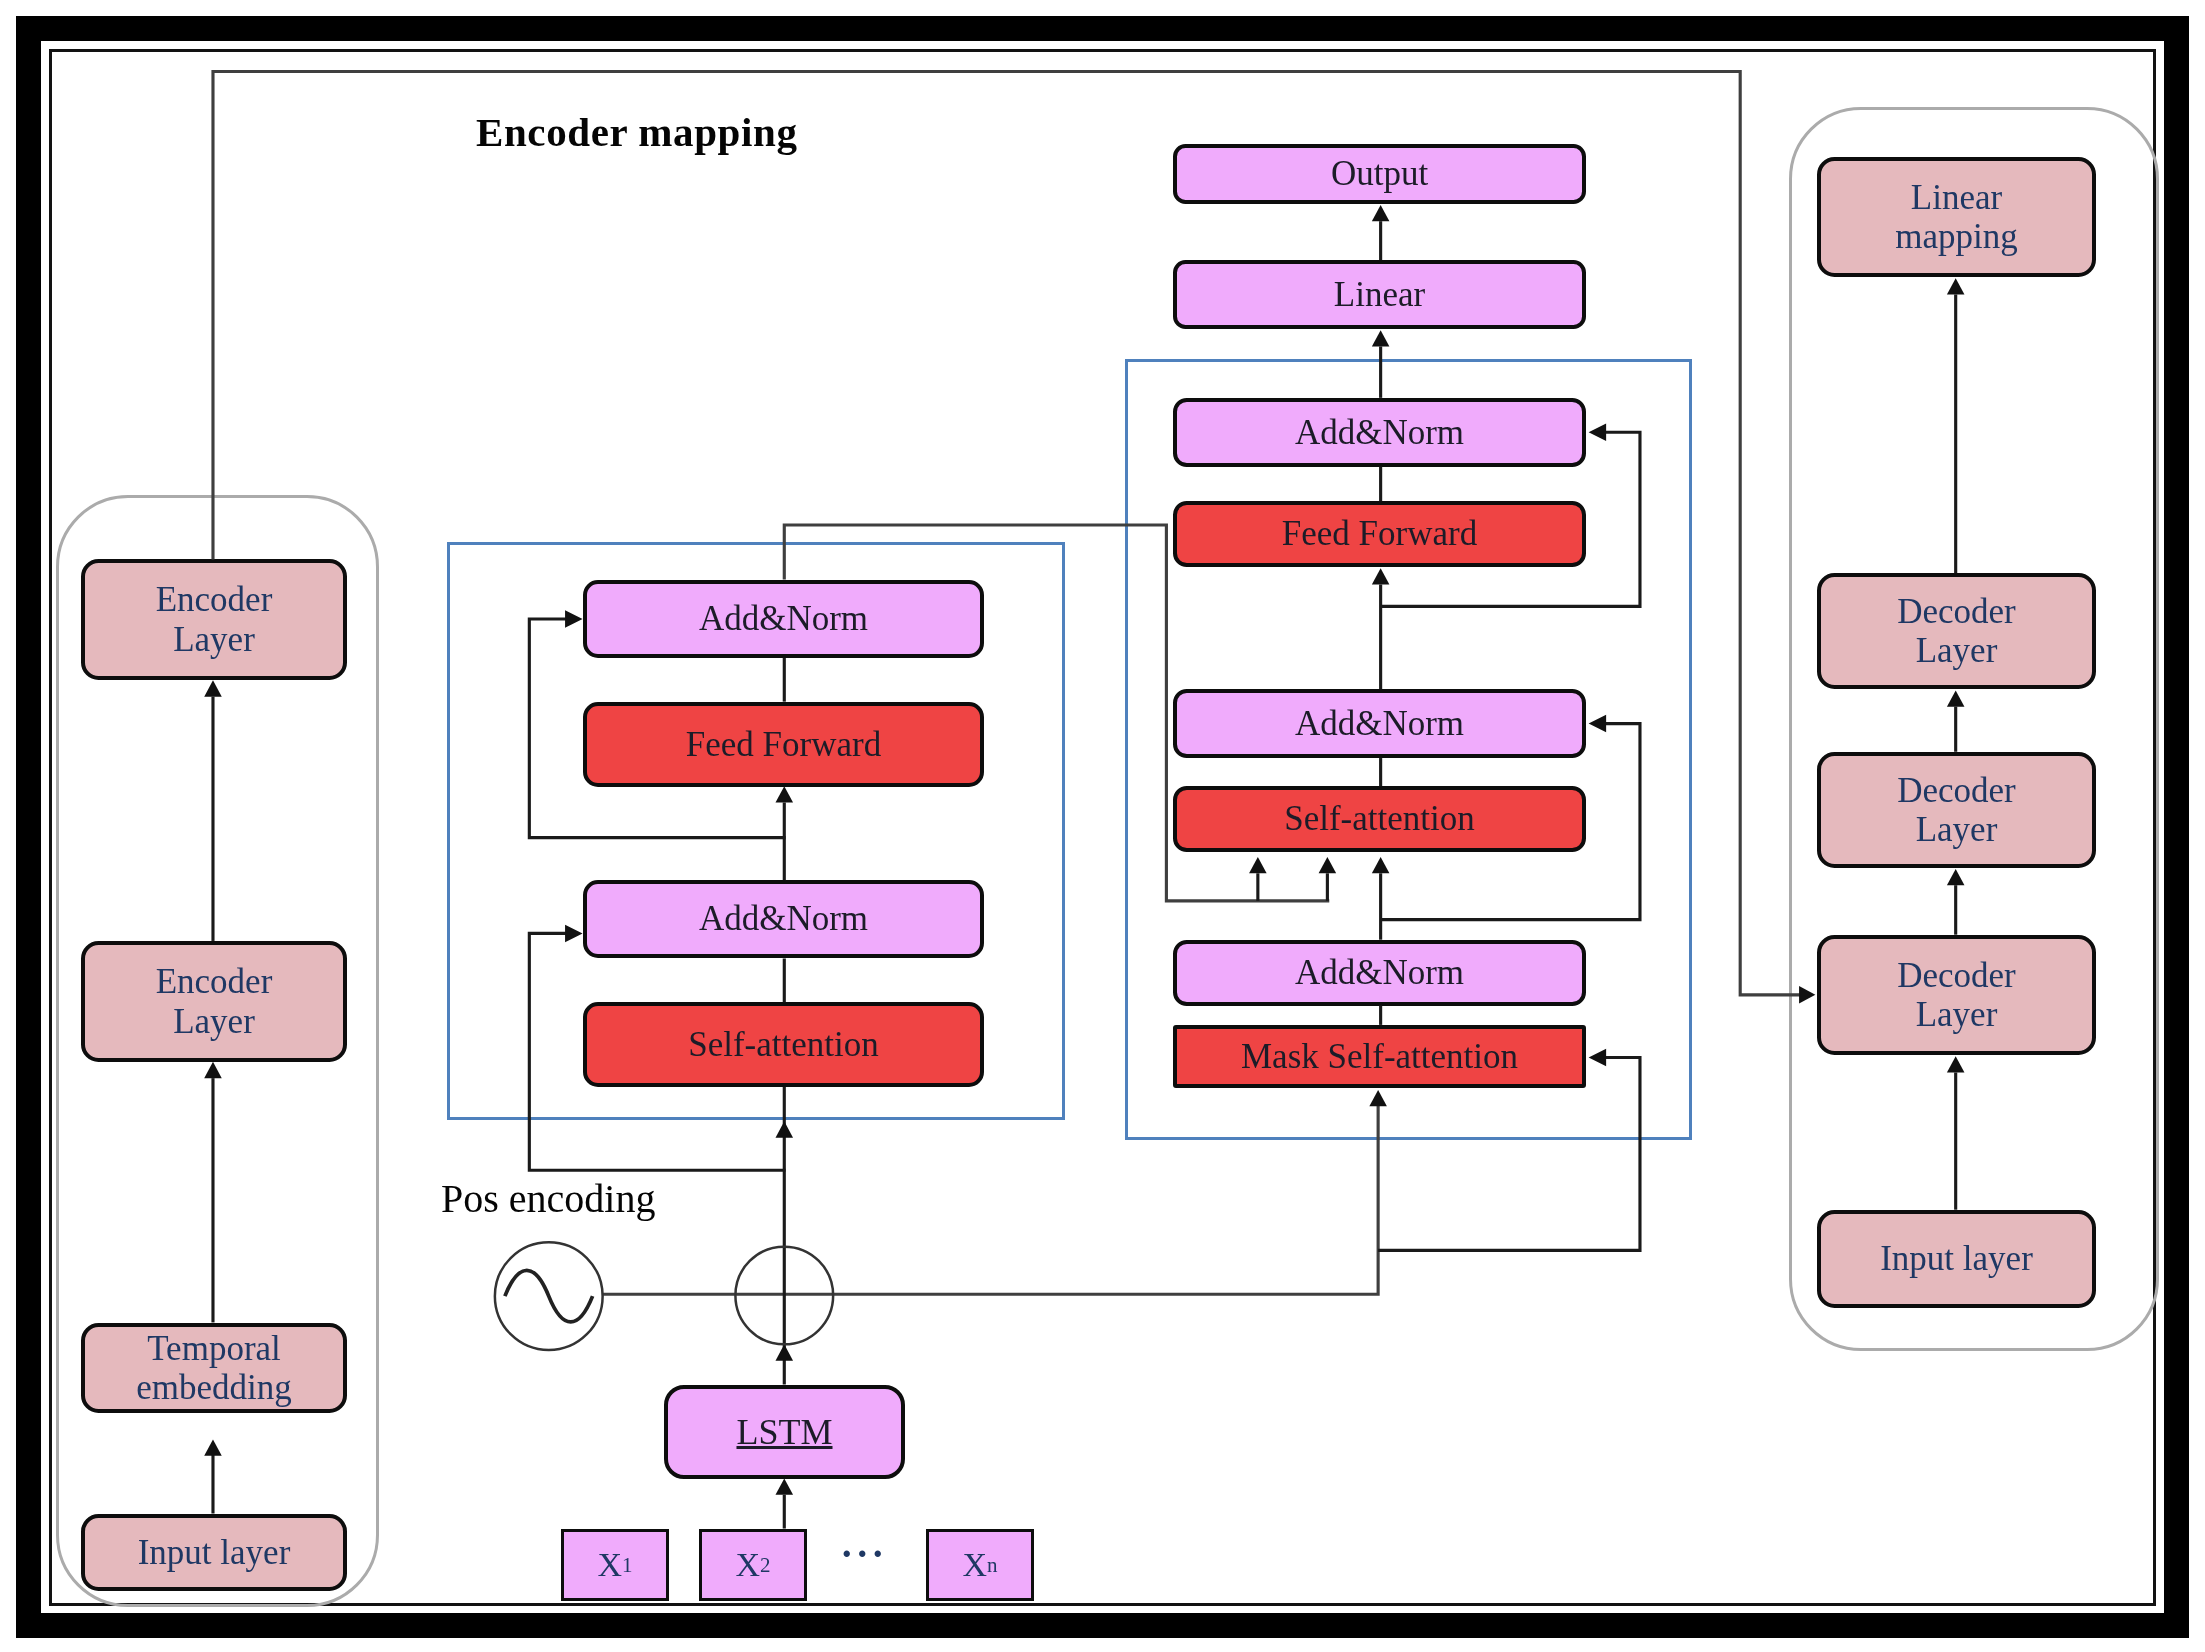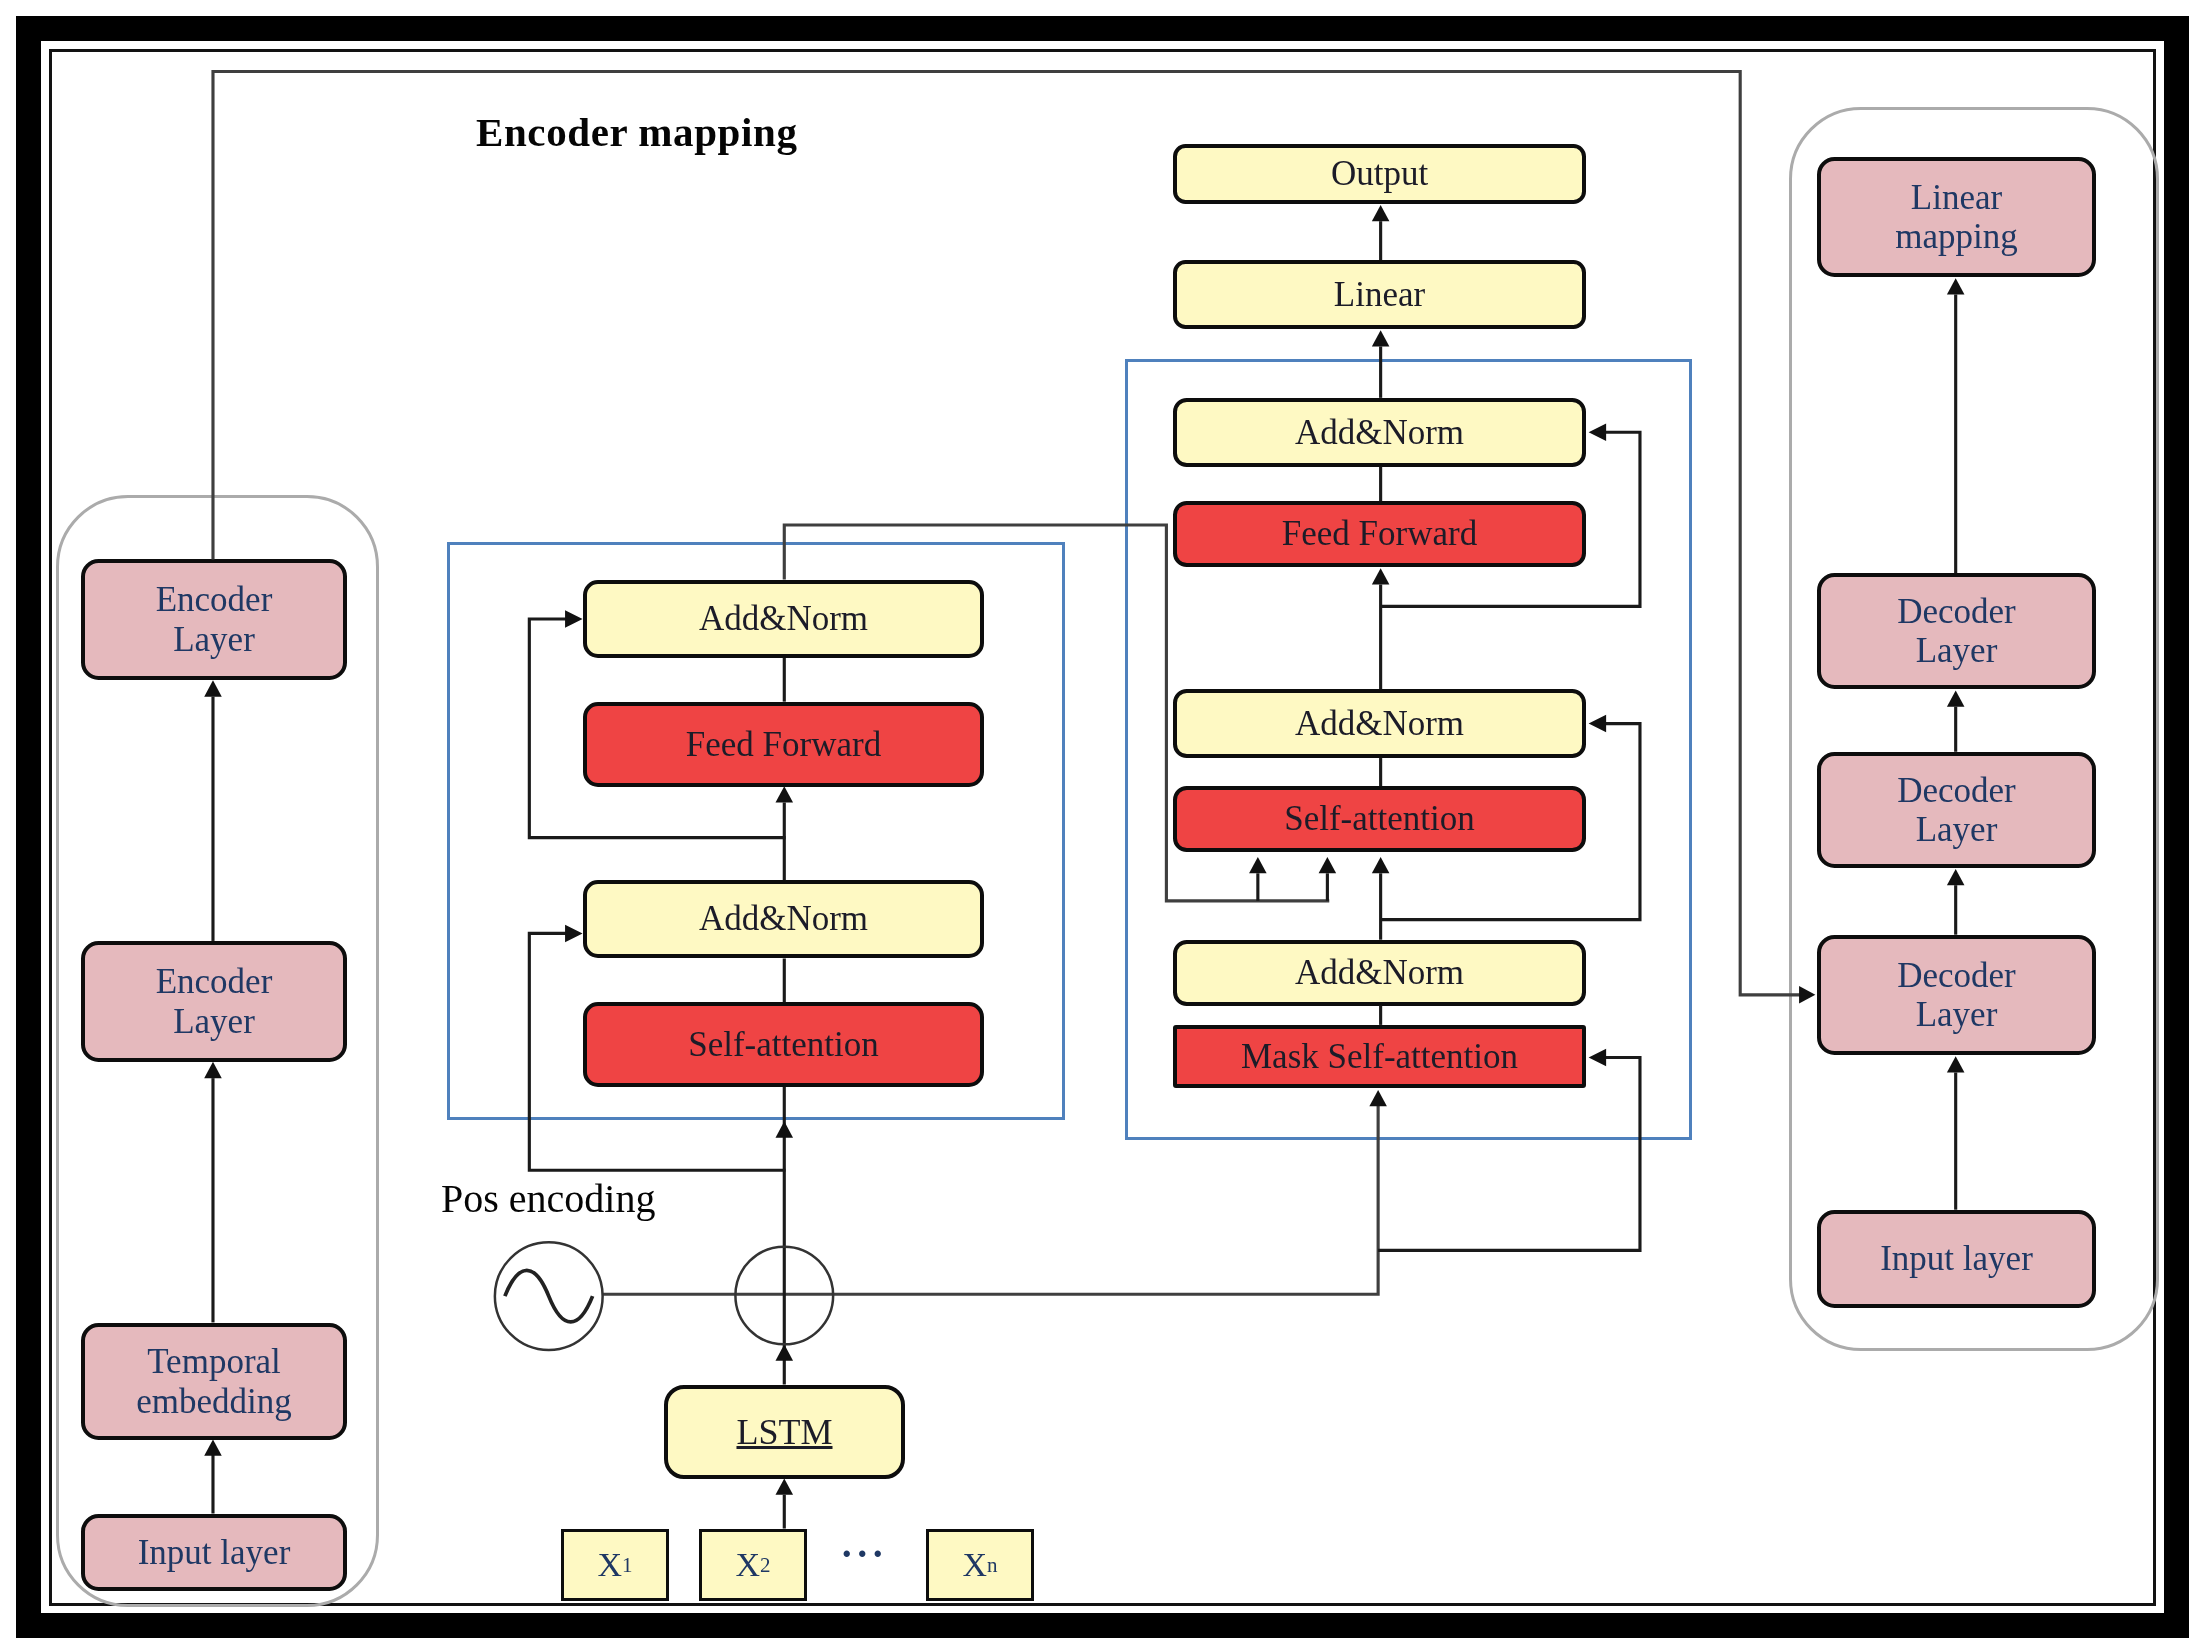--- a/index.html
+++ b/index.html
@@ -11,21 +11,21 @@
   #frame-b{left:49px;top:49px;right:49px;bottom:46px;border:3.1px solid #121212;}
   
   .group{border:3.1px solid #ababab;border-radius:72px;background:transparent;}
   
   .block{border:3.8px solid #4f81bd;background:transparent;}
   
   .node{border:4.4px solid #0d0d0d;border-radius:17.5px;display:flex;align-items:center;
         justify-content:center;text-align:center;font-size:35px;line-height:1.12;
         white-space:pre-line;color:#1c1c28;}
   .pink{background:#e5b9bd;color:#1f3864;}
-  .blue{background:#fef9c3;}
+  .blue{background:#f0abfc;}
   .tan{background:#ef4444;}
   .sq{border-radius:0;border-width:3.8px;color:#1f3864;font-size:34px;}
   .lbl{color:#050505;}
   #title{left:476px;top:108px;font-size:41px;font-weight:bold;letter-spacing:0.6px;}
   #pos-label{left:441px;top:1175px;font-size:40px;}
   #dots{left:826px;top:1531px;width:75px;text-align:center;font-size:39px;
         font-weight:bold;color:#1f3864;letter-spacing:2.5px;}
   sub{font-size:21px;line-height:0;}
   svg.wires{left:0;top:0;width:2205px;height:1652px;pointer-events:none;}
 </style>
@@ -35,21 +35,21 @@
 <div class="abs" id="frame-a"></div>
 <div class="abs" id="frame-b"></div>
 
 <div class="abs lbl" id="title">Encoder mapping</div>
 
 <div class="abs group" style="left:56px;top:495px;width:323px;height:1112px;"></div>
 <div class="abs node pink" style="left:81px;top:559px;width:266px;height:121px;">Encoder
 Layer</div>
 <div class="abs node pink" style="left:81px;top:941px;width:266px;height:121px;">Encoder
 Layer</div>
-<div class="abs node pink" style="left:81px;top:1323px;width:266px;height:117px;">Temporal
+<div class="abs node pink" style="left:81px;top:1323px;width:266px;height:90px;">Temporal
 embedding</div>
 <div class="abs node pink" style="left:81px;top:1514px;width:266px;height:77px;">Input layer</div>
 
 <div class="abs group" style="left:1789px;top:107px;width:370px;height:1244px;"></div>
 <div class="abs node pink" style="left:1817px;top:157px;width:279px;height:120px;">Linear
 mapping</div>
 <div class="abs node pink" style="left:1817px;top:573px;width:279px;height:116px;">Decoder
 Layer</div>
 <div class="abs node pink" style="left:1817px;top:752px;width:279px;height:116px;">Decoder
 Layer</div>

